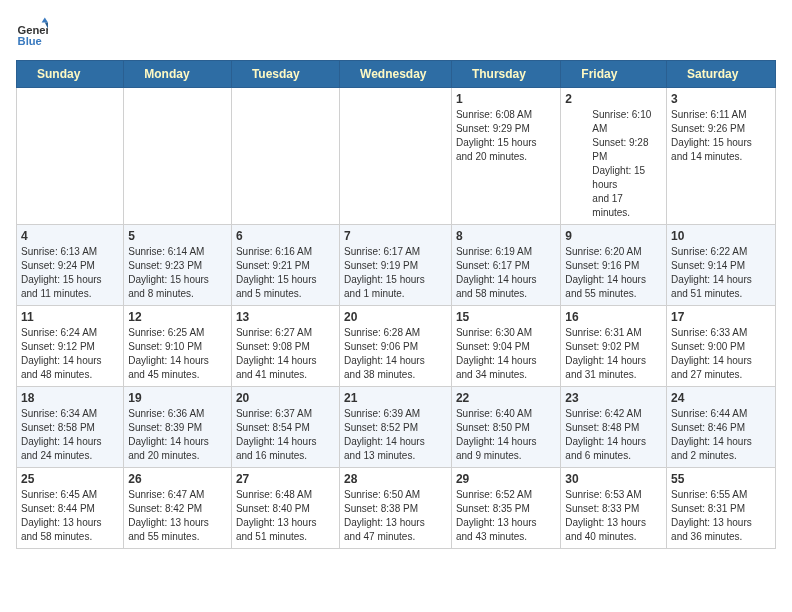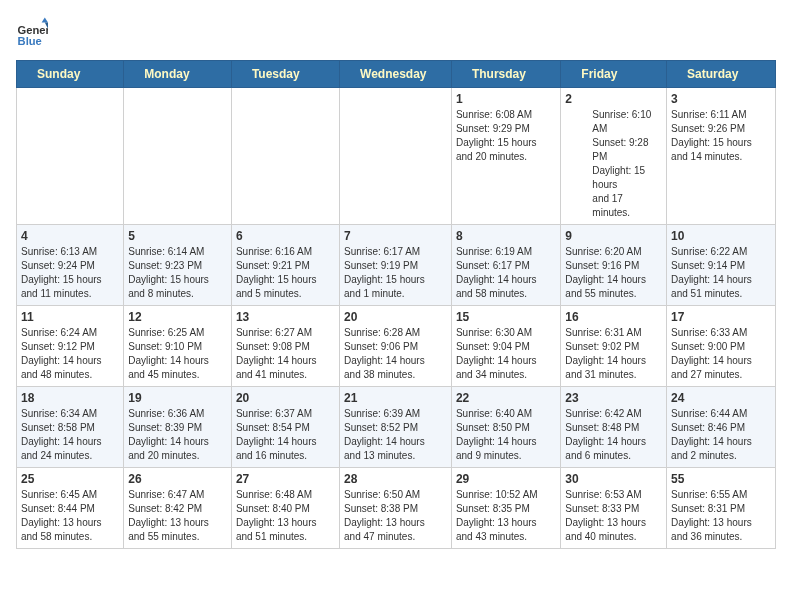--- a/index.html
+++ b/index.html
@@ -316,21 +316,21 @@
         </td>
         <td>
           <span class="day-num">28</span>
           <div class="day-info" style="white-space: pre-line;">Sunrise: 6:50 AM
 Sunset: 8:38 PM
 Daylight: 13 hours
 and 47 minutes.</div>
         </td>
         <td>
           <span class="day-num">29</span>
-          <div class="day-info" style="white-space: pre-line;">Sunrise: 10:52 AM
+          <div class="day-info" style="white-space: pre-line;">Sunrise: 6:52 AM
 Sunset: 8:35 PM
 Daylight: 13 hours
 and 43 minutes.</div>
         </td>
         <td>
           <span class="day-num">30</span>
           <div class="day-info" style="white-space: pre-line;">Sunrise: 6:53 AM
 Sunset: 8:33 PM
 Daylight: 13 hours
 and 40 minutes.</div>

